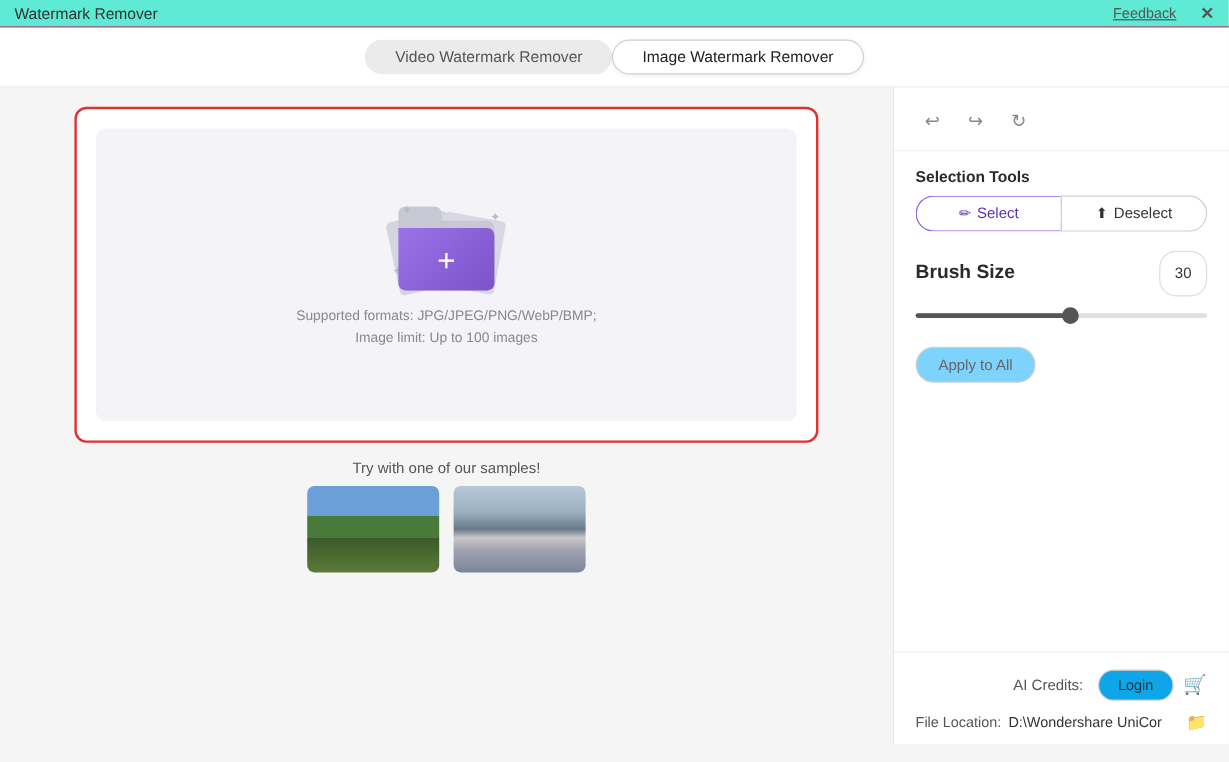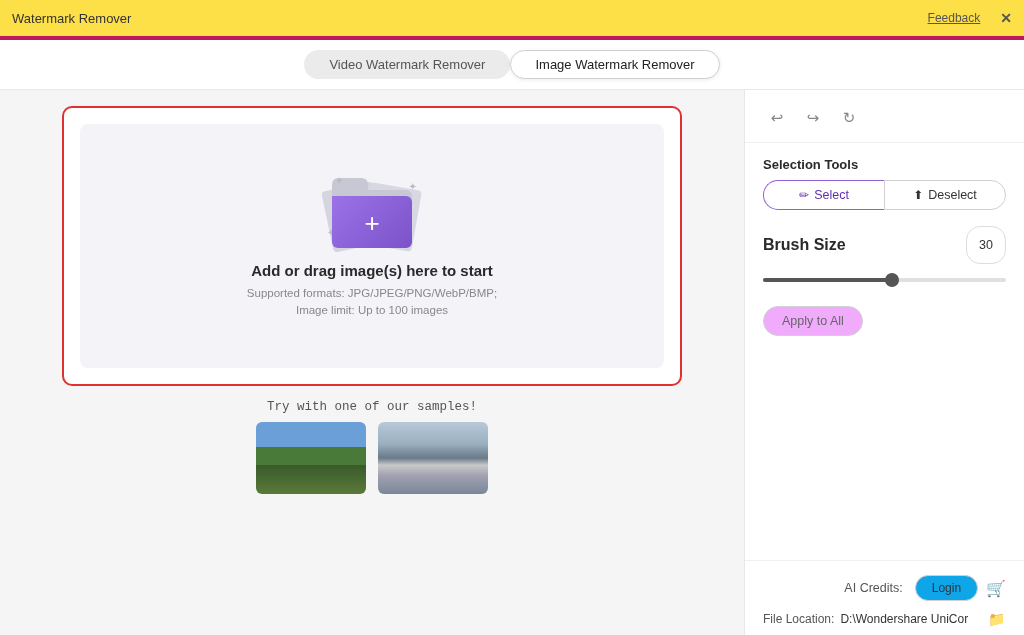--- a/index.html
+++ b/index.html
@@ -12,23 +12,23 @@
       position: relative;
       user-select: none;
     }
 
     
     .title-bar {
       display: flex;
       align-items: center;
       justify-content: space-between;
       padding: 8px 12px;
-      background: #fde047;
-      border-bottom: 4px solid #be185d;
-      height: 40px;
+      background: #5eead4;
+      border-bottom: 1px solid #be185d;
+      height: 23px;
     }
     .title-bar-title {
       font-size: 13px;
       font-weight: 500;
       color: #333;
     }
     .title-bar-feedback {
       font-size: 12px;
       color: #555;
       text-decoration: underline;
@@ -210,21 +210,20 @@
       line-height: 1.5;
     }
 
     
     .samples-section {
       margin-top: 14px;
       display: flex;
       flex-direction: column;
       align-items: center;
       gap: 8px;
-      font-family: Liberation Mono, monospace;
     }
     .samples-label {
       font-size: 12.5px;
       color: #555;
     }
     .samples-row {
       display: flex;
       gap: 12px;
     }
     .sample-thumb {
@@ -371,21 +370,21 @@
     }
 
     
     .apply-all-row {
       padding: 8px 18px 16px;
     }
     .apply-all-btn {
       padding: 7px 18px;
       border-radius: 20px;
       border: 1.5px solid #d0d0d0;
-      background: #f0abfc;
+      background: #7dd3fc;
       font-size: 12.5px;
       color: #666;
       cursor: pointer;
     }
 
     
     .bottom-panel {
       margin-top: auto;
       border-top: 1px solid #f0f0f0;
       padding: 14px 18px 10px;
@@ -483,21 +482,20 @@
           <div class="paper paper-1"></div>
           <div class="paper paper-2"></div>
           <div class="folder-back"></div>
           <div class="folder-front">
             <span class="folder-plus">+</span>
           </div>
           <span class="sparkle sparkle-1">✦</span>
           <span class="sparkle sparkle-2">✦</span>
           <span class="sparkle sparkle-3">✦</span>
         </div>
-        <div class="drop-text-main">Add or drag image(s) here to start</div>
         <div class="drop-text-sub">Supported formats: JPG/JPEG/PNG/WebP/BMP;</div>
         <div class="drop-text-sub">Image limit: Up to 100 images</div>
       </div>
     </div>
 
     <div class="samples-section">
       <div class="samples-label">Try with one of our samples!</div>
       <div class="samples-row">
         <div class="sample-thumb sample-thumb-1"></div>
         <div class="sample-thumb sample-thumb-2"></div>

